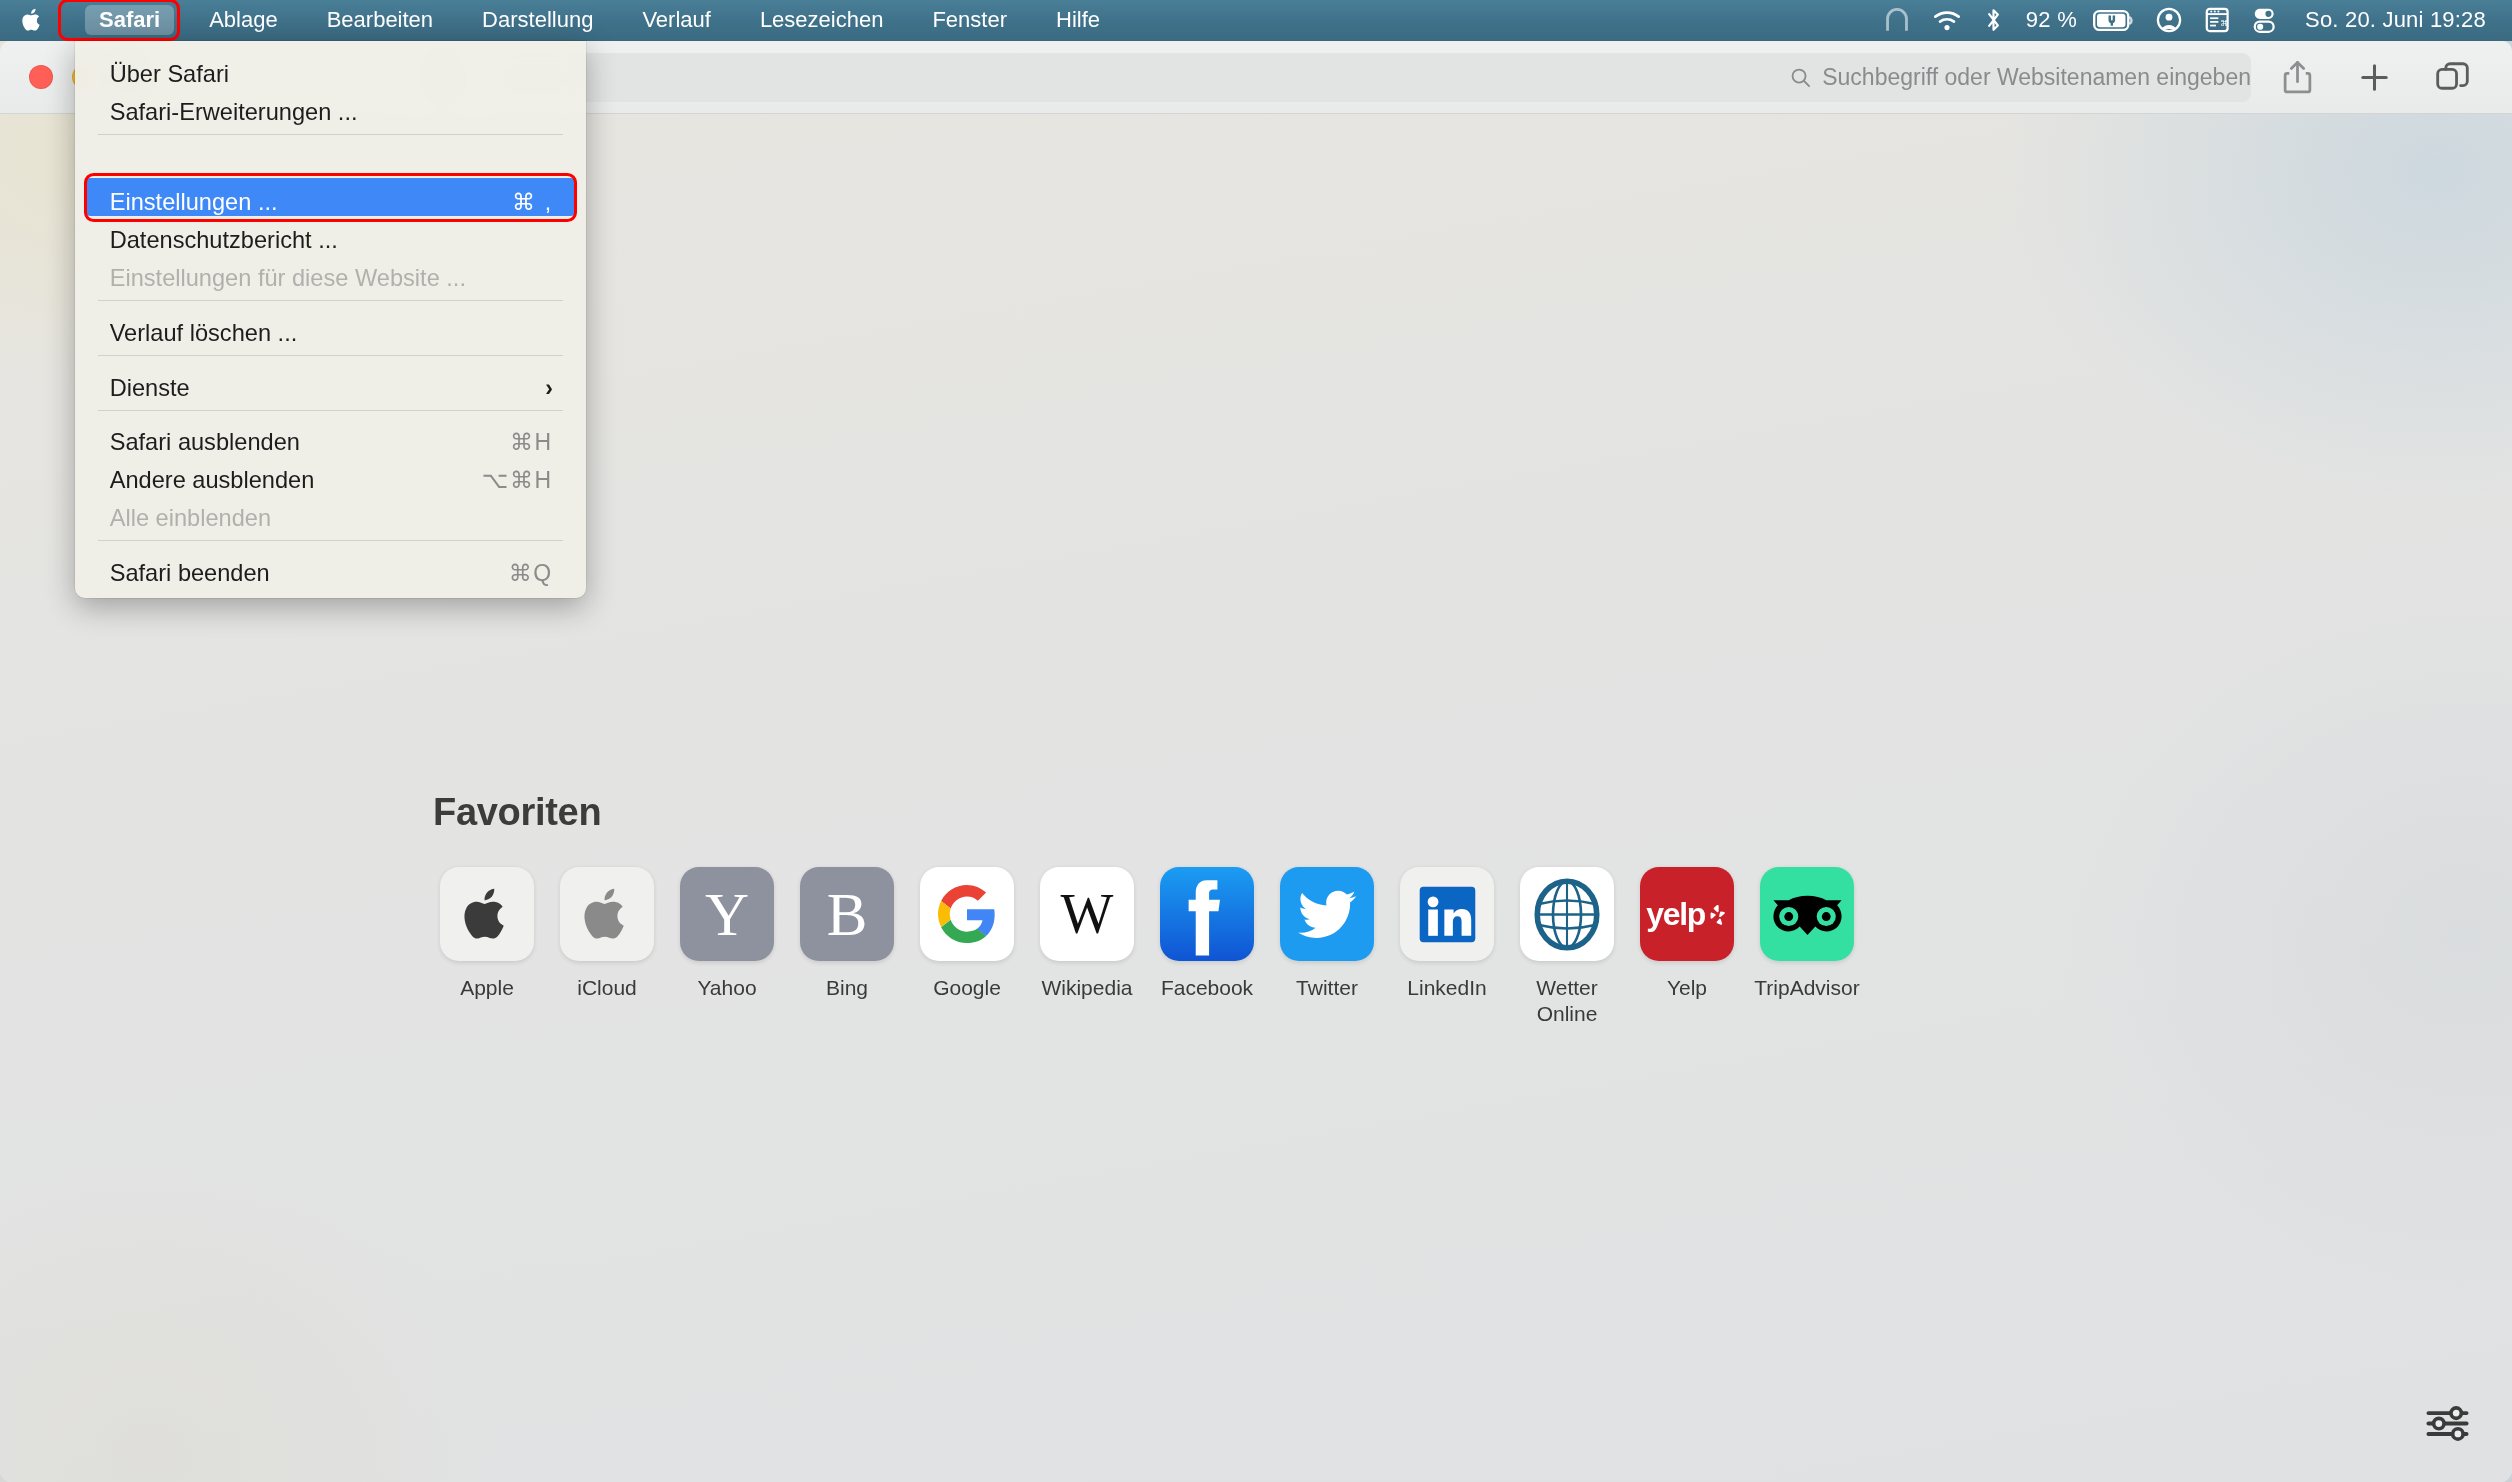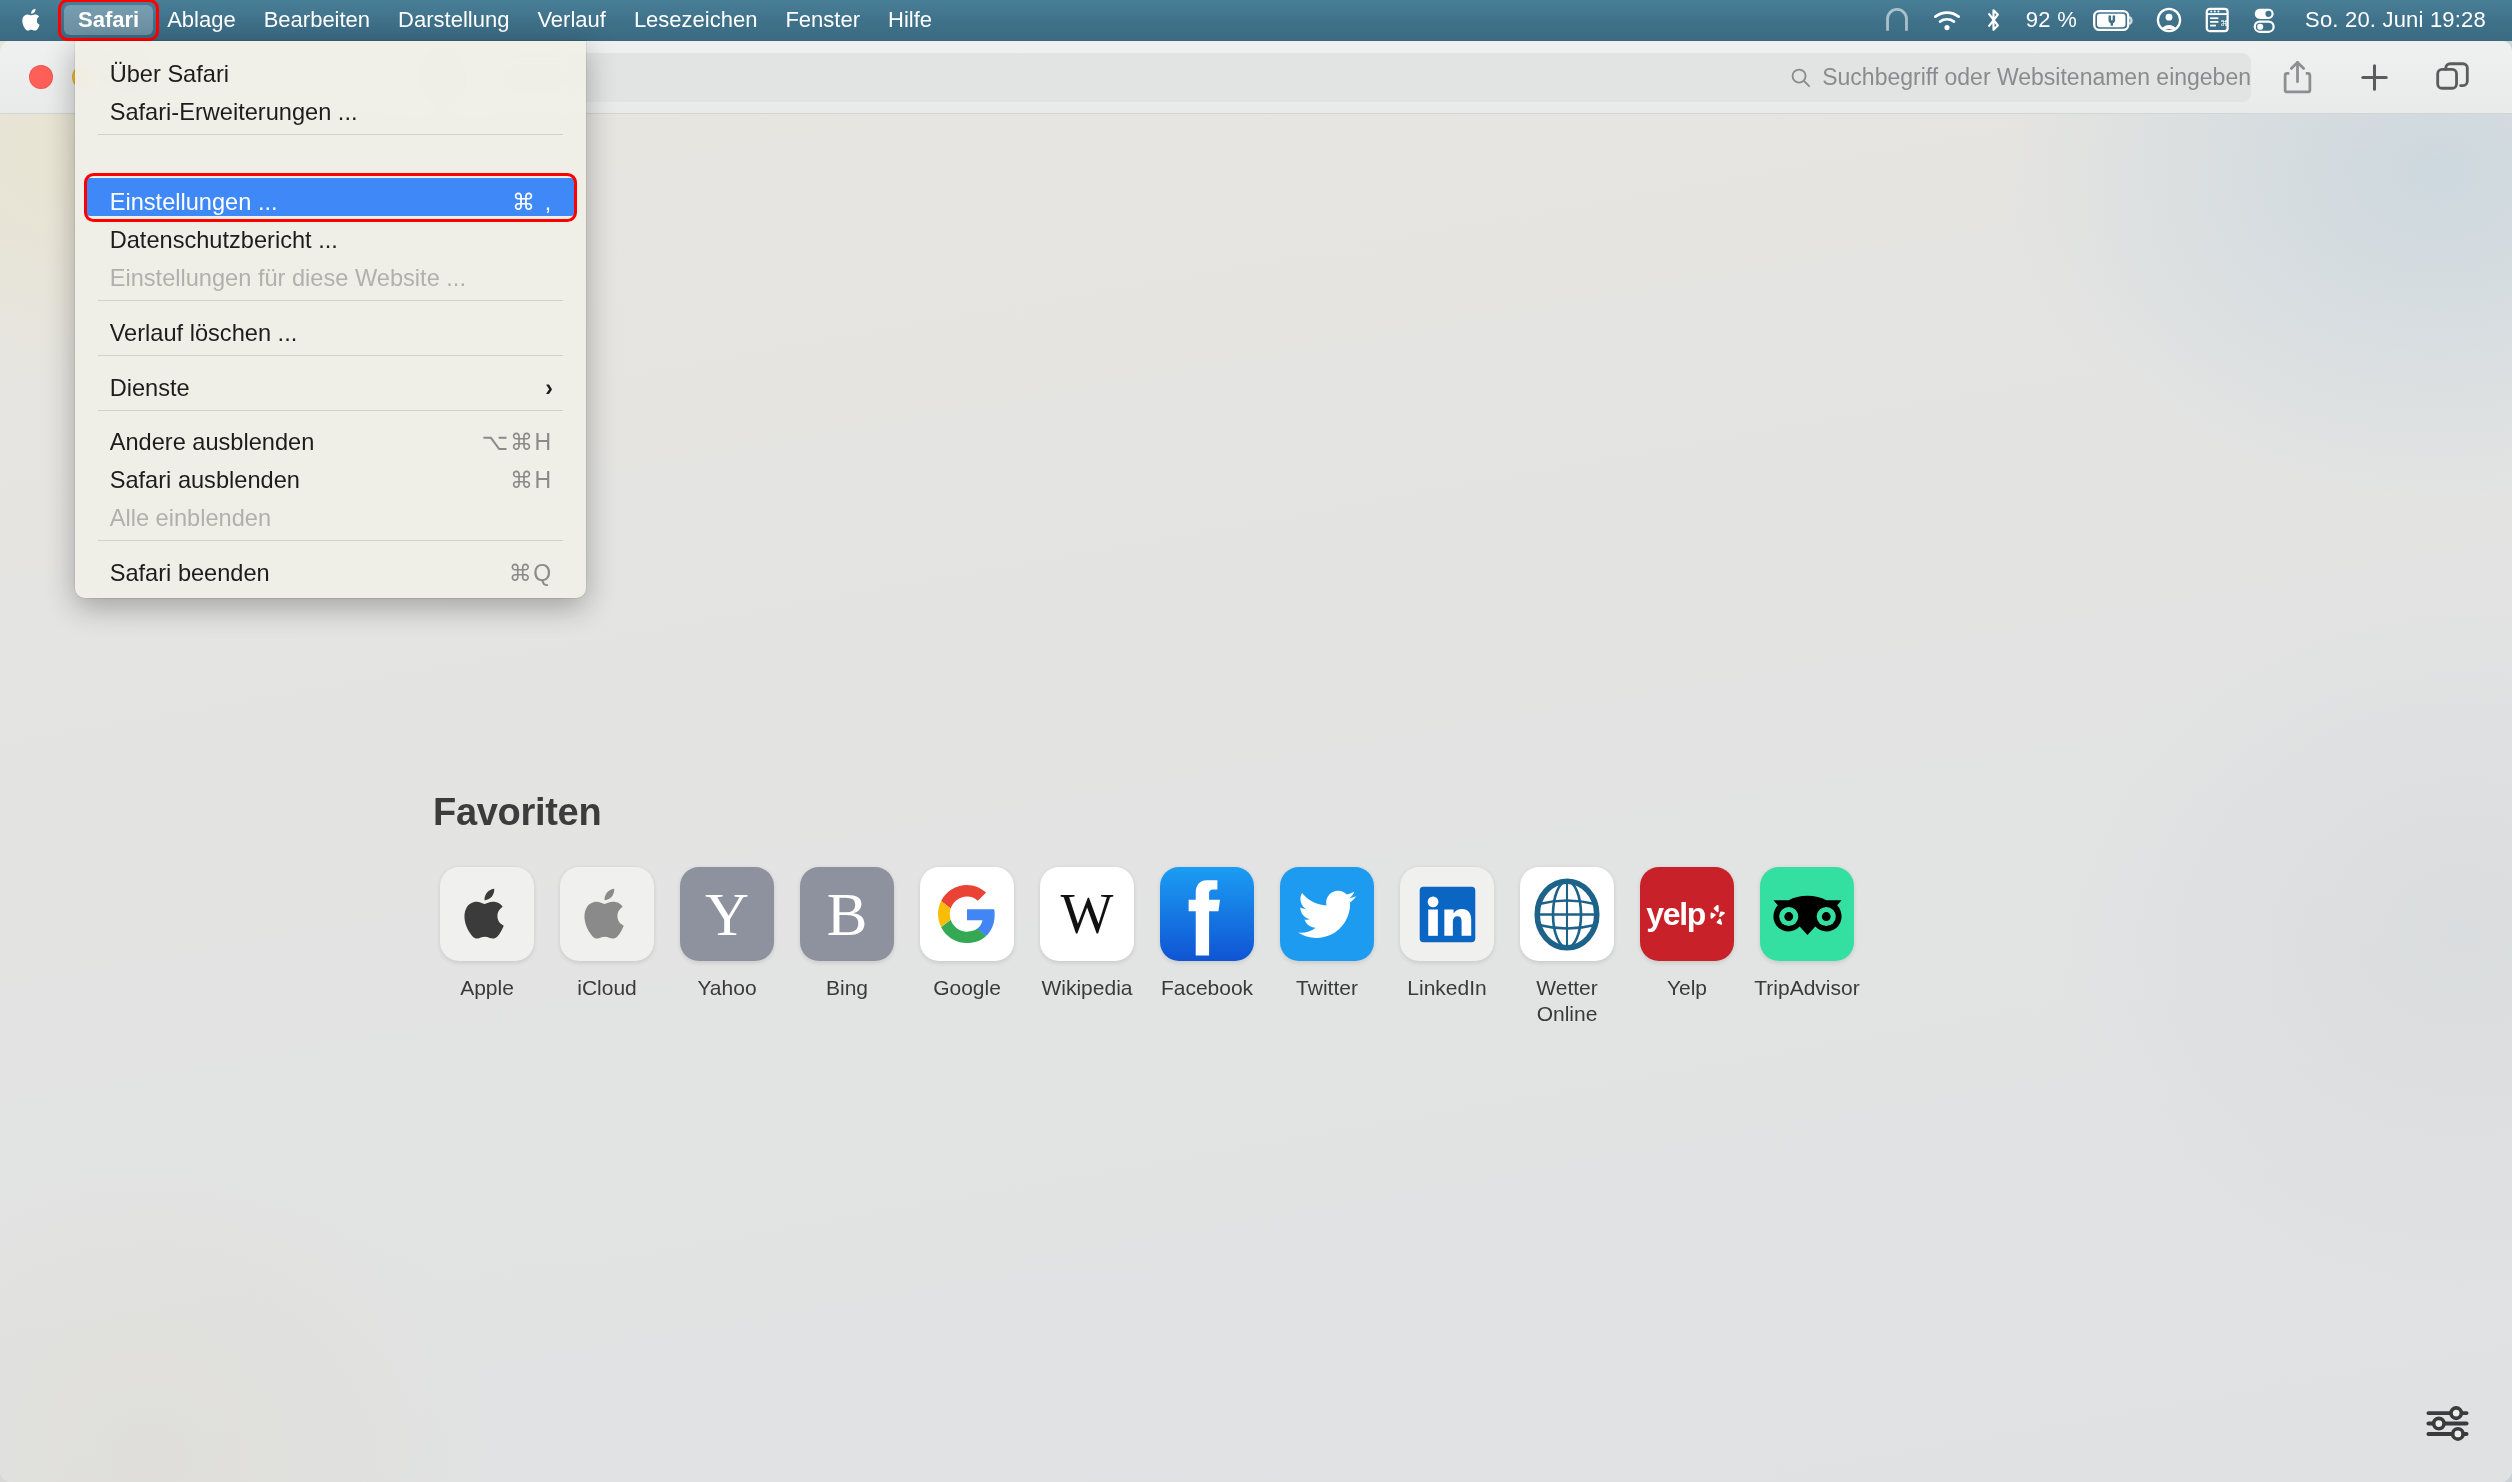--- a/index.html
+++ b/index.html
@@ -34,20 +34,21 @@
   #apple-logo {
     width:26px; height:30px; margin-right:19px;
     display:flex; align-items:center; justify-content:center;
     flex:0 0 auto;
   }
   #apple-logo svg { width:23px; height:26px; }
   .menu-item {
     padding:2.6px 14px; border-radius:6.1px;
     white-space:nowrap; line-height:1.15;
     cursor:default;
+    margin-left:21px;
   }
   .menu-item.active {
     background:rgba(255,255,255,0.26);
     font-weight:bold;
   }
   #menubar-right {
     margin-left:auto; display:flex; align-items:center; gap:23px;
     padding-right:7px;
   }
   .status-icon { display:flex; align-items:center; justify-content:center; }
@@ -478,27 +479,27 @@
     <div class="mi-sep"></div>
 
     <div class="mi">
       <span class="mi-label">Dienste</span>
       <span class="chevron">›</span>
     </div>
 
     <div class="mi-sep"></div>
 
     <div class="mi">
+      <span class="mi-label">Safari ausblenden</span>
+      <span class="mi-shortcut">⌘H</span>
+    </div>
+    <div class="mi">
       <span class="mi-label">Andere ausblenden</span>
       <span class="mi-shortcut">⌥⌘H</span>
     </div>
-    <div class="mi">
-      <span class="mi-label">Safari ausblenden</span>
-      <span class="mi-shortcut">⌘H</span>
-    </div>
     <div class="mi disabled">
       <span class="mi-label">Alle einblenden</span>
     </div>
 
     <div class="mi-sep"></div>
 
     <div class="mi">
       <span class="mi-label">Safari beenden</span>
       <span class="mi-shortcut">⌘Q</span>
     </div>

